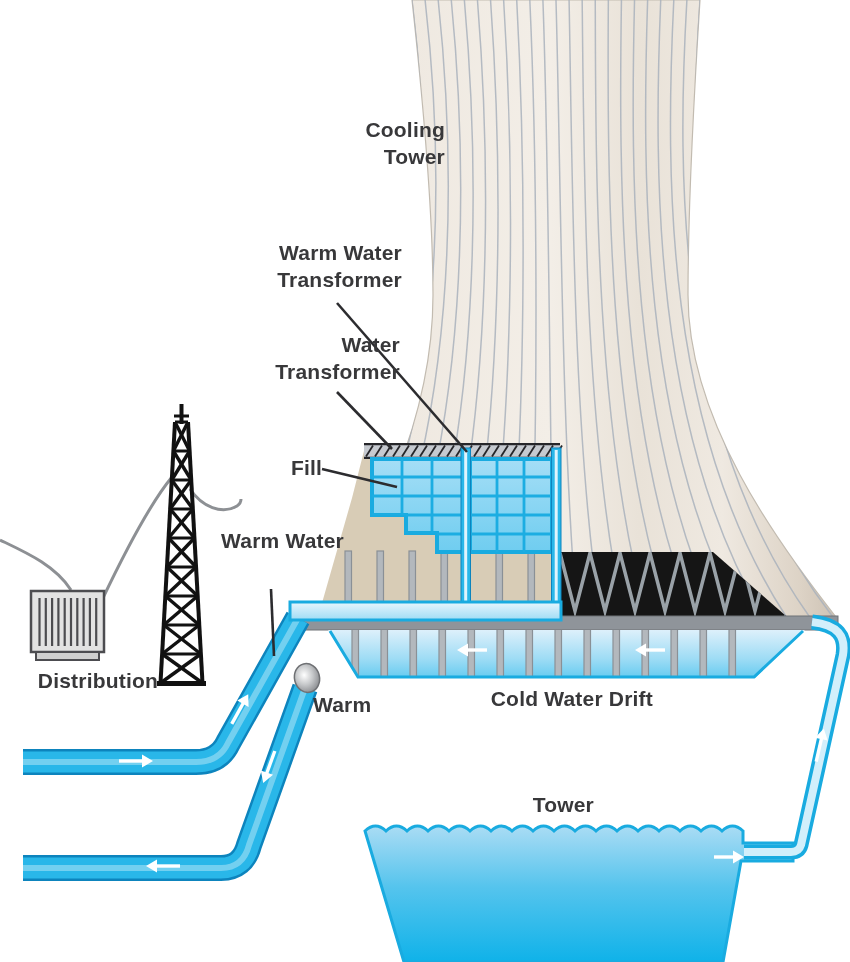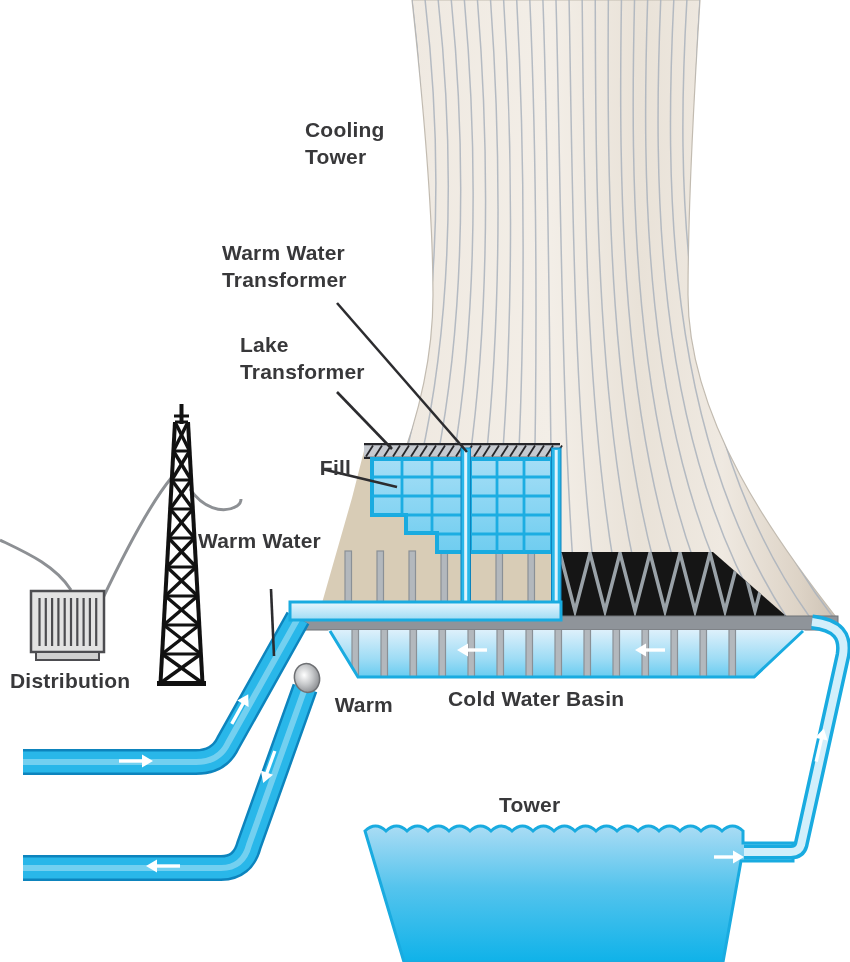--- a/index.html
+++ b/index.html
@@ -1,21 +1,21 @@
 <!DOCTYPE html>
 <html><head>
 <meta charset="utf-8">
 <style>
   html,body{margin:0;padding:0;background:#ffffff;}
   .stage{position:relative;width:850px;height:962px;overflow:hidden;background:#fff;
          font-family:"Liberation Sans", sans-serif;}
   .stage svg{position:absolute;left:0;top:0;}
   .lbl{position:absolute;font-weight:bold;font-size:21px;line-height:27px;
-       color:#38383a;letter-spacing:.2px;text-align:right;}
-  .lbl.center{text-align:left;}
+       color:#38383a;letter-spacing:.2px;}
+  .lbl.center{text-align:right;}
 </style>
 </head>
 <body>
 
 <div class="stage">
 
 <svg id="diagram-svg" width="850" height="962" viewBox="0 0 850 962">
   <defs>
     <linearGradient id="shellGrad" x1="0" y1="0" x2="1" y2="0">
       <stop offset="0" stop-color="#cfc5b8"></stop>
@@ -314,35 +314,35 @@
 
 <div class="lbl center" style="left:305px;top:116px;width:140px;">
   <div>Cooling</div>
   <div>Tower</div>
 </div>
 <div class="lbl center" style="left:222px;top:239px;width:180px;">
   <div>Warm Water</div>
   <div>Transformer</div>
 </div>
 <div class="lbl center" style="left:240px;top:331px;width:160px;">
-  <div>Lake</div>
+  <div>Water</div>
   <div>Transformer</div>
 </div>
 <div class="lbl" style="left:291px;top:454px;width:60px;">
   <div>Fill</div>
 </div>
 <div class="lbl center" style="left:198px;top:527px;width:146px;">
   <div>Warm Water</div>
 </div>
 <div class="lbl center" style="left:10px;top:667px;width:148px;">
   <div>Distribution</div>
 </div>
 <div class="lbl" style="left:313px;top:691px;width:80px;">
   <div>Warm</div>
 </div>
 <div class="lbl center" style="left:448px;top:685px;width:205px;">
-  <div>Cold Water Basin</div>
+  <div>Cold Water Drift</div>
 </div>
 <div class="lbl center" style="left:499px;top:791px;width:95px;">
   <div>Tower</div>
 </div>
 
 </div>
 
 </body></html>

